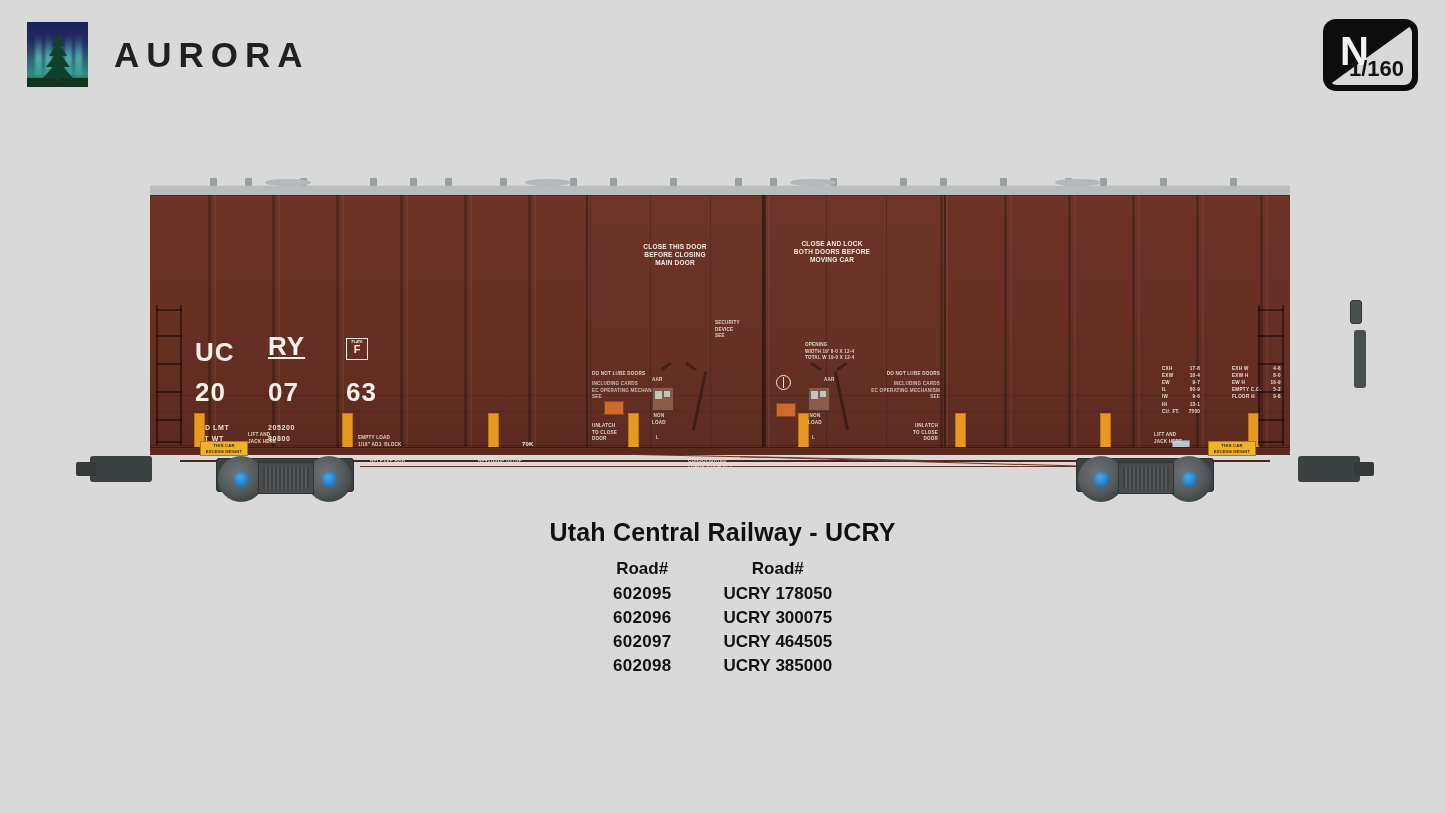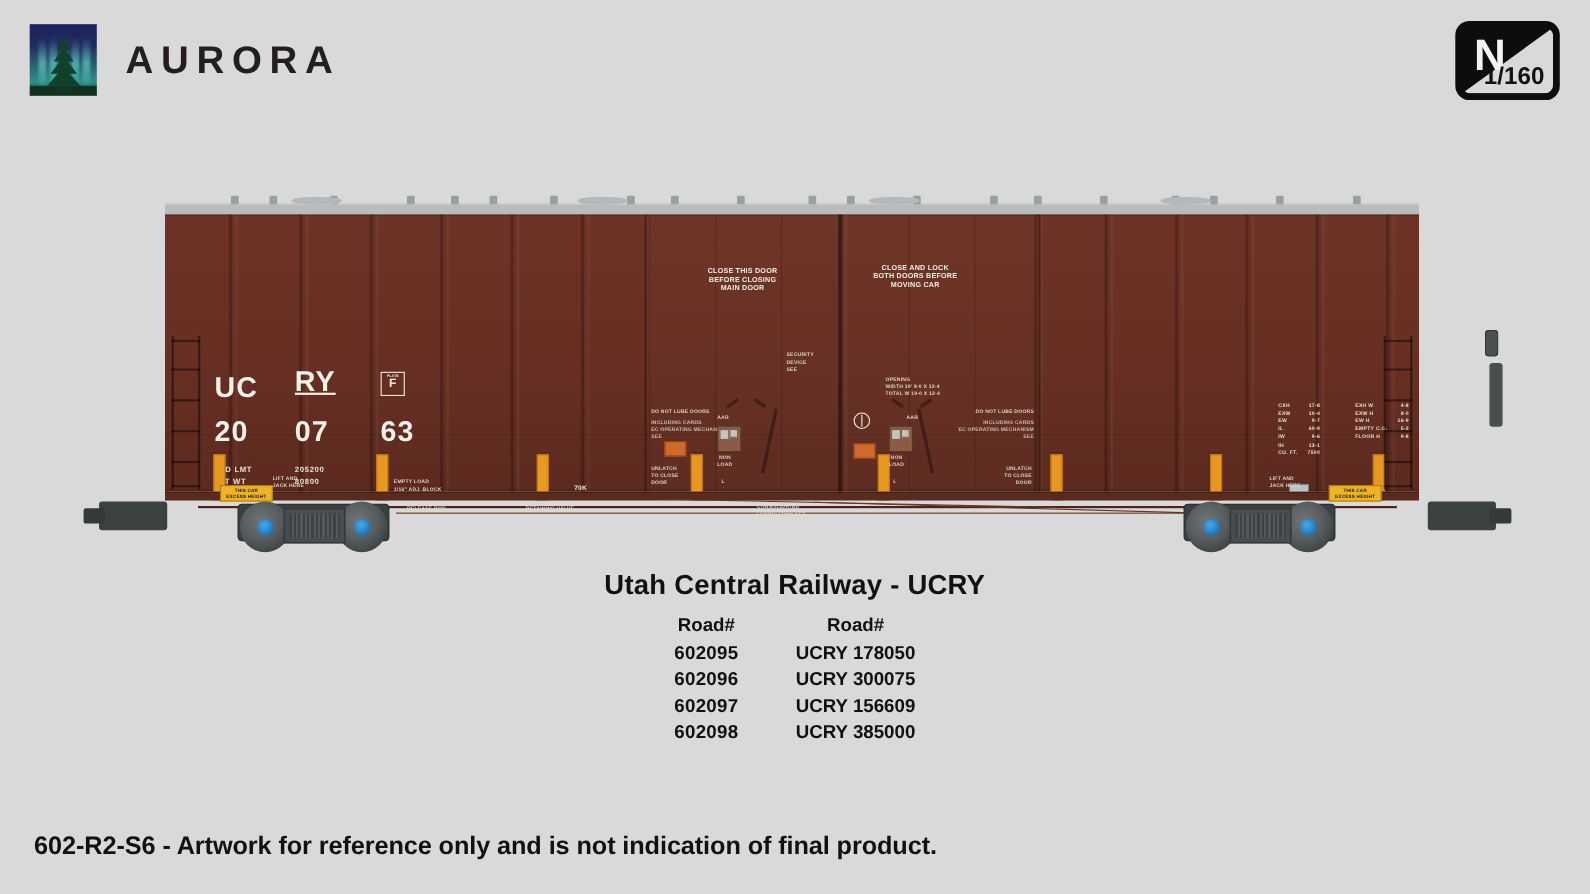--- a/index.html
+++ b/index.html
@@ -502,24 +502,23 @@
         <tr>
           <td class="itm">602095</td>
           <td>UCRY 178050</td>
         </tr>
         <tr>
           <td class="itm">602096</td>
           <td>UCRY 300075</td>
         </tr>
         <tr>
           <td class="itm">602097</td>
-          <td>UCRY 156609</td>
+          <td>UCRY 464505</td>
         </tr>
         <tr>
           <td class="itm">602098</td>
           <td>UCRY 385000</td>
         </tr>
       </tbody>
     </table>
   </div>
 
-  <div class="footer">602-R2-S6 - Artwork for reference only and is not indication of final product.</div>
 </div>
 
 </body></html>

